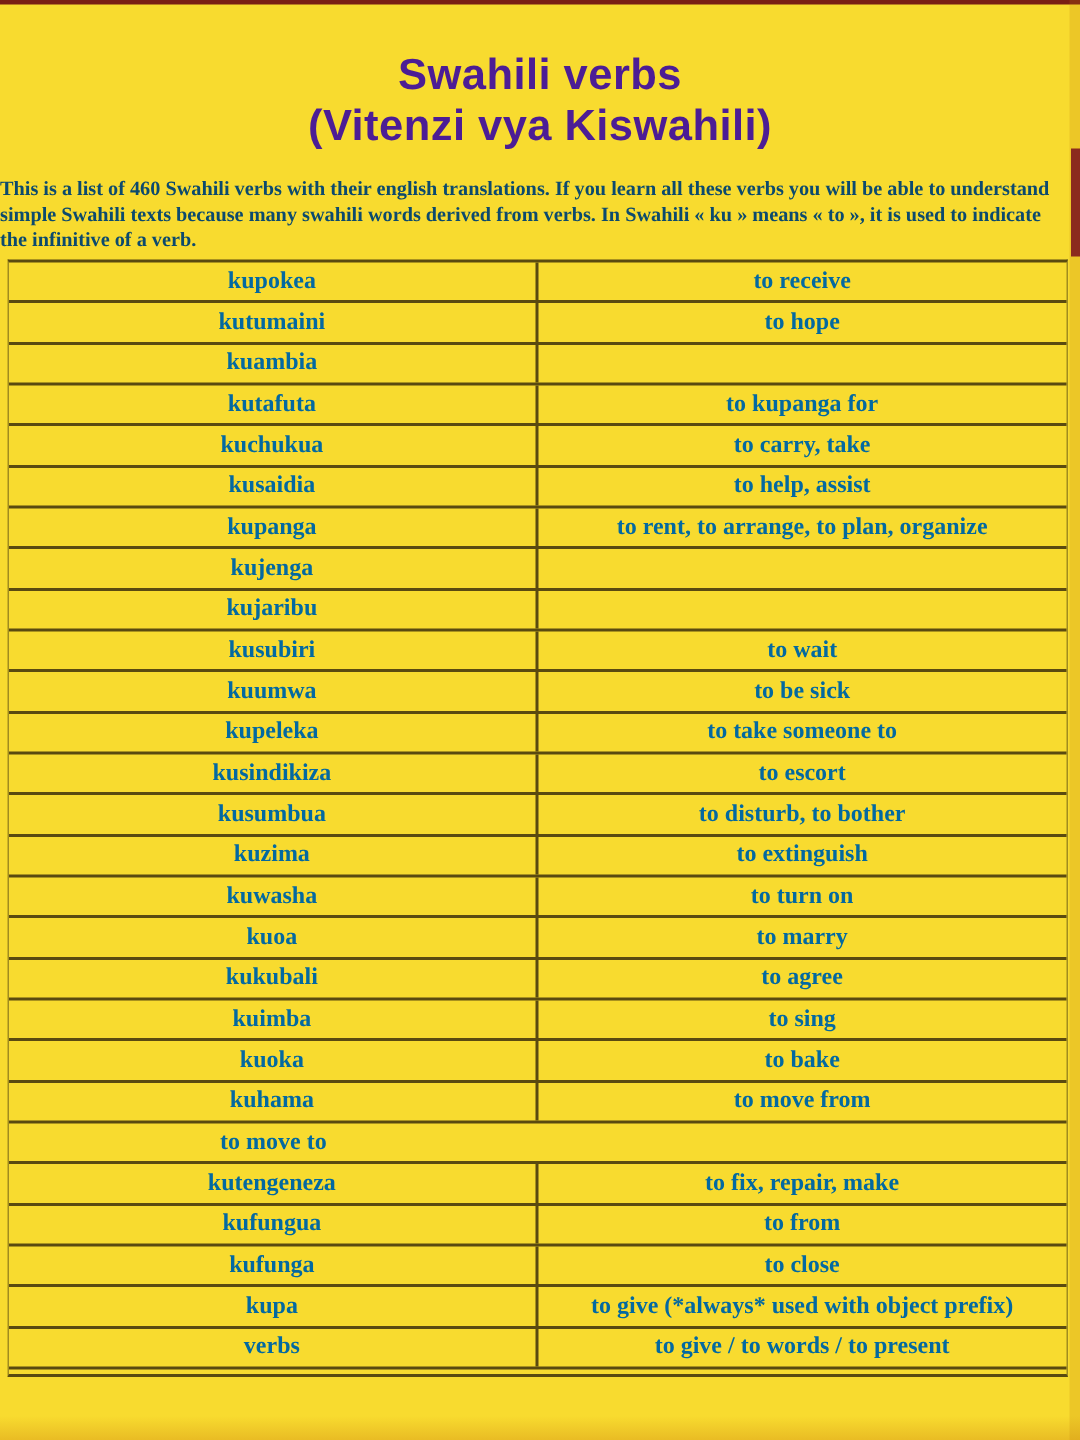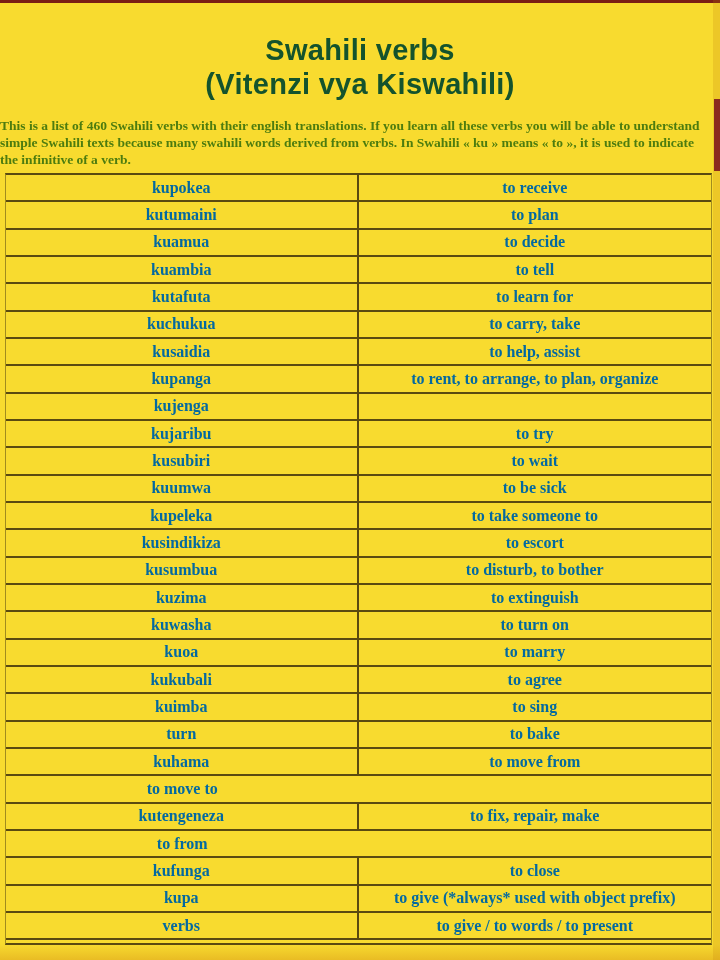--- a/index.html
+++ b/index.html
@@ -35,32 +35,32 @@
     background: linear-gradient(to bottom, rgba(205,130,15,0) 0%, rgba(205,130,15,0.35) 100%);
   }
   .title {
     position: absolute; top: 14px; left: 0;
     width: 720px;
     text-align: center;
     font-family: "Liberation Sans", sans-serif;
     font-weight: bold;
     font-size: 29px;
     line-height: 34px;
-    color: #14532d;
+    color: #4c1d95;
     letter-spacing: 0.3px;
   }
   .title span { display: block; }
   .intro {
     position: absolute; top: 103px; left: 0;
     width: 716px;
     font-family: "Liberation Serif", serif;
     font-weight: 700;
     font-size: 13.5px;
     line-height: 17.3px;
-    color: #4d7c0f;
+    color: #0c4a6e;
   }
   .intro span { display: block; white-space: nowrap; }
   .verb-table {
     position: absolute; top: 173px; left: 5px;
     width: 707px;
     box-sizing: border-box;
     border-top: 2px solid #5A4A10;
     border-left: 1px solid rgba(90,74,16,0.55);
     border-right: 1px solid rgba(90,74,16,0.55);
     border-bottom: 2px solid #5A4A10;
@@ -106,52 +106,46 @@
     <span>the infinitive of a verb.</span>
   </p>
 
   <div class="verb-table" id="verb-table">
       <div class="row">
         <div class="cell sw">kupokea</div>
         <div class="cell en">to receive</div>
       </div>
       <div class="row">
         <div class="cell sw">kutumaini</div>
-        <div class="cell en">to plan</div>
-      </div>
-      <div class="row">
-        <div class="cell sw">kuamua</div>
-        <div class="cell en">to decide</div>
+        <div class="cell en">to hope</div>
       </div>
       <div class="row">
         <div class="cell sw">kuambia</div>
-        <div class="cell en">to tell</div>
       </div>
       <div class="row">
         <div class="cell sw">kutafuta</div>
-        <div class="cell en">to learn for</div>
+        <div class="cell en">to kupanga for</div>
       </div>
       <div class="row">
         <div class="cell sw">kuchukua</div>
         <div class="cell en">to carry, take</div>
       </div>
       <div class="row">
         <div class="cell sw">kusaidia</div>
         <div class="cell en">to help, assist</div>
       </div>
       <div class="row">
         <div class="cell sw">kupanga</div>
         <div class="cell en">to rent, to arrange, to plan, organize</div>
       </div>
       <div class="row">
         <div class="cell sw">kujenga</div>
       </div>
       <div class="row">
         <div class="cell sw">kujaribu</div>
-        <div class="cell en">to try</div>
       </div>
       <div class="row">
         <div class="cell sw">kusubiri</div>
         <div class="cell en">to wait</div>
       </div>
       <div class="row">
         <div class="cell sw">kuumwa</div>
         <div class="cell en">to be sick</div>
       </div>
       <div class="row">
@@ -180,35 +174,36 @@
       </div>
       <div class="row">
         <div class="cell sw">kukubali</div>
         <div class="cell en">to agree</div>
       </div>
       <div class="row">
         <div class="cell sw">kuimba</div>
         <div class="cell en">to sing</div>
       </div>
       <div class="row">
-        <div class="cell sw">turn</div>
+        <div class="cell sw">kuoka</div>
         <div class="cell en">to bake</div>
       </div>
       <div class="row">
         <div class="cell sw">kuhama</div>
         <div class="cell en">to move from</div>
       </div>
       <div class="row">
         <div class="cell en">to move to</div>
       </div>
       <div class="row">
         <div class="cell sw">kutengeneza</div>
         <div class="cell en">to fix, repair, make</div>
       </div>
       <div class="row">
+        <div class="cell sw">kufungua</div>
         <div class="cell en">to from</div>
       </div>
       <div class="row">
         <div class="cell sw">kufunga</div>
         <div class="cell en">to close</div>
       </div>
       <div class="row">
         <div class="cell sw">kupa</div>
         <div class="cell en">to give (*always* used with object prefix)</div>
       </div>

